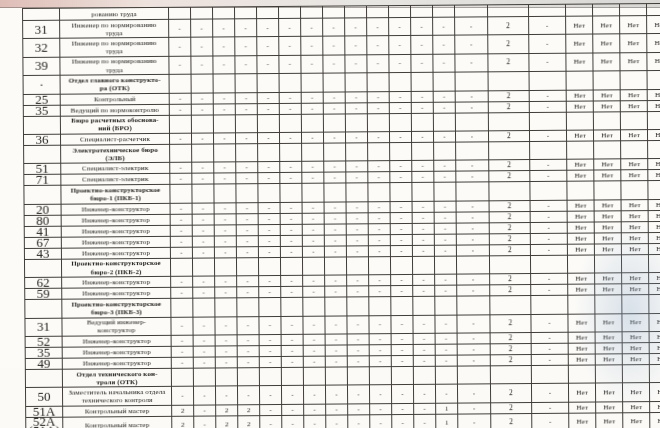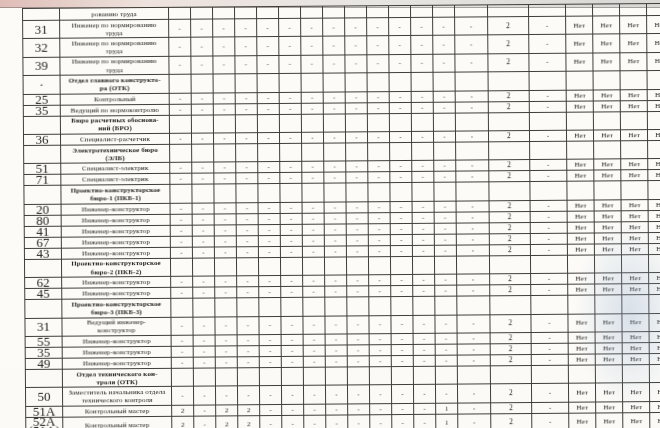--- a/index.html
+++ b/index.html
@@ -553,21 +553,21 @@
             <td class="v">-</td>
             <td class="vw">-</td>
             <td class="c2">2</td>
             <td class="cd">-</td>
             <td class="net">Нет</td>
             <td class="net">Нет</td>
             <td class="net">Нет</td>
             <td class="net">Нет</td>
           </tr>
           <tr class="row-data">
-            <td class="num">45</td>
+            <td class="num">59</td>
             <td class="title">Инженер-конструктор</td>
             <td class="v">-</td>
             <td class="v">-</td>
             <td class="v">-</td>
             <td class="v">-</td>
             <td class="v">-</td>
             <td class="v">-</td>
             <td class="v">-</td>
             <td class="v">-</td>
             <td class="v">-</td>
@@ -627,21 +627,21 @@
             <td class="v">-</td>
             <td class="vw">-</td>
             <td class="c2">2</td>
             <td class="cd">-</td>
             <td class="net">Нет</td>
             <td class="net">Нет</td>
             <td class="net">Нет</td>
             <td class="net">Нет</td>
           </tr>
           <tr class="row-data">
-            <td class="num">55</td>
+            <td class="num">52</td>
             <td class="title">Инженер-конструктор</td>
             <td class="v">-</td>
             <td class="v">-</td>
             <td class="v">-</td>
             <td class="v">-</td>
             <td class="v">-</td>
             <td class="v">-</td>
             <td class="v">-</td>
             <td class="v">-</td>
             <td class="v">-</td>

